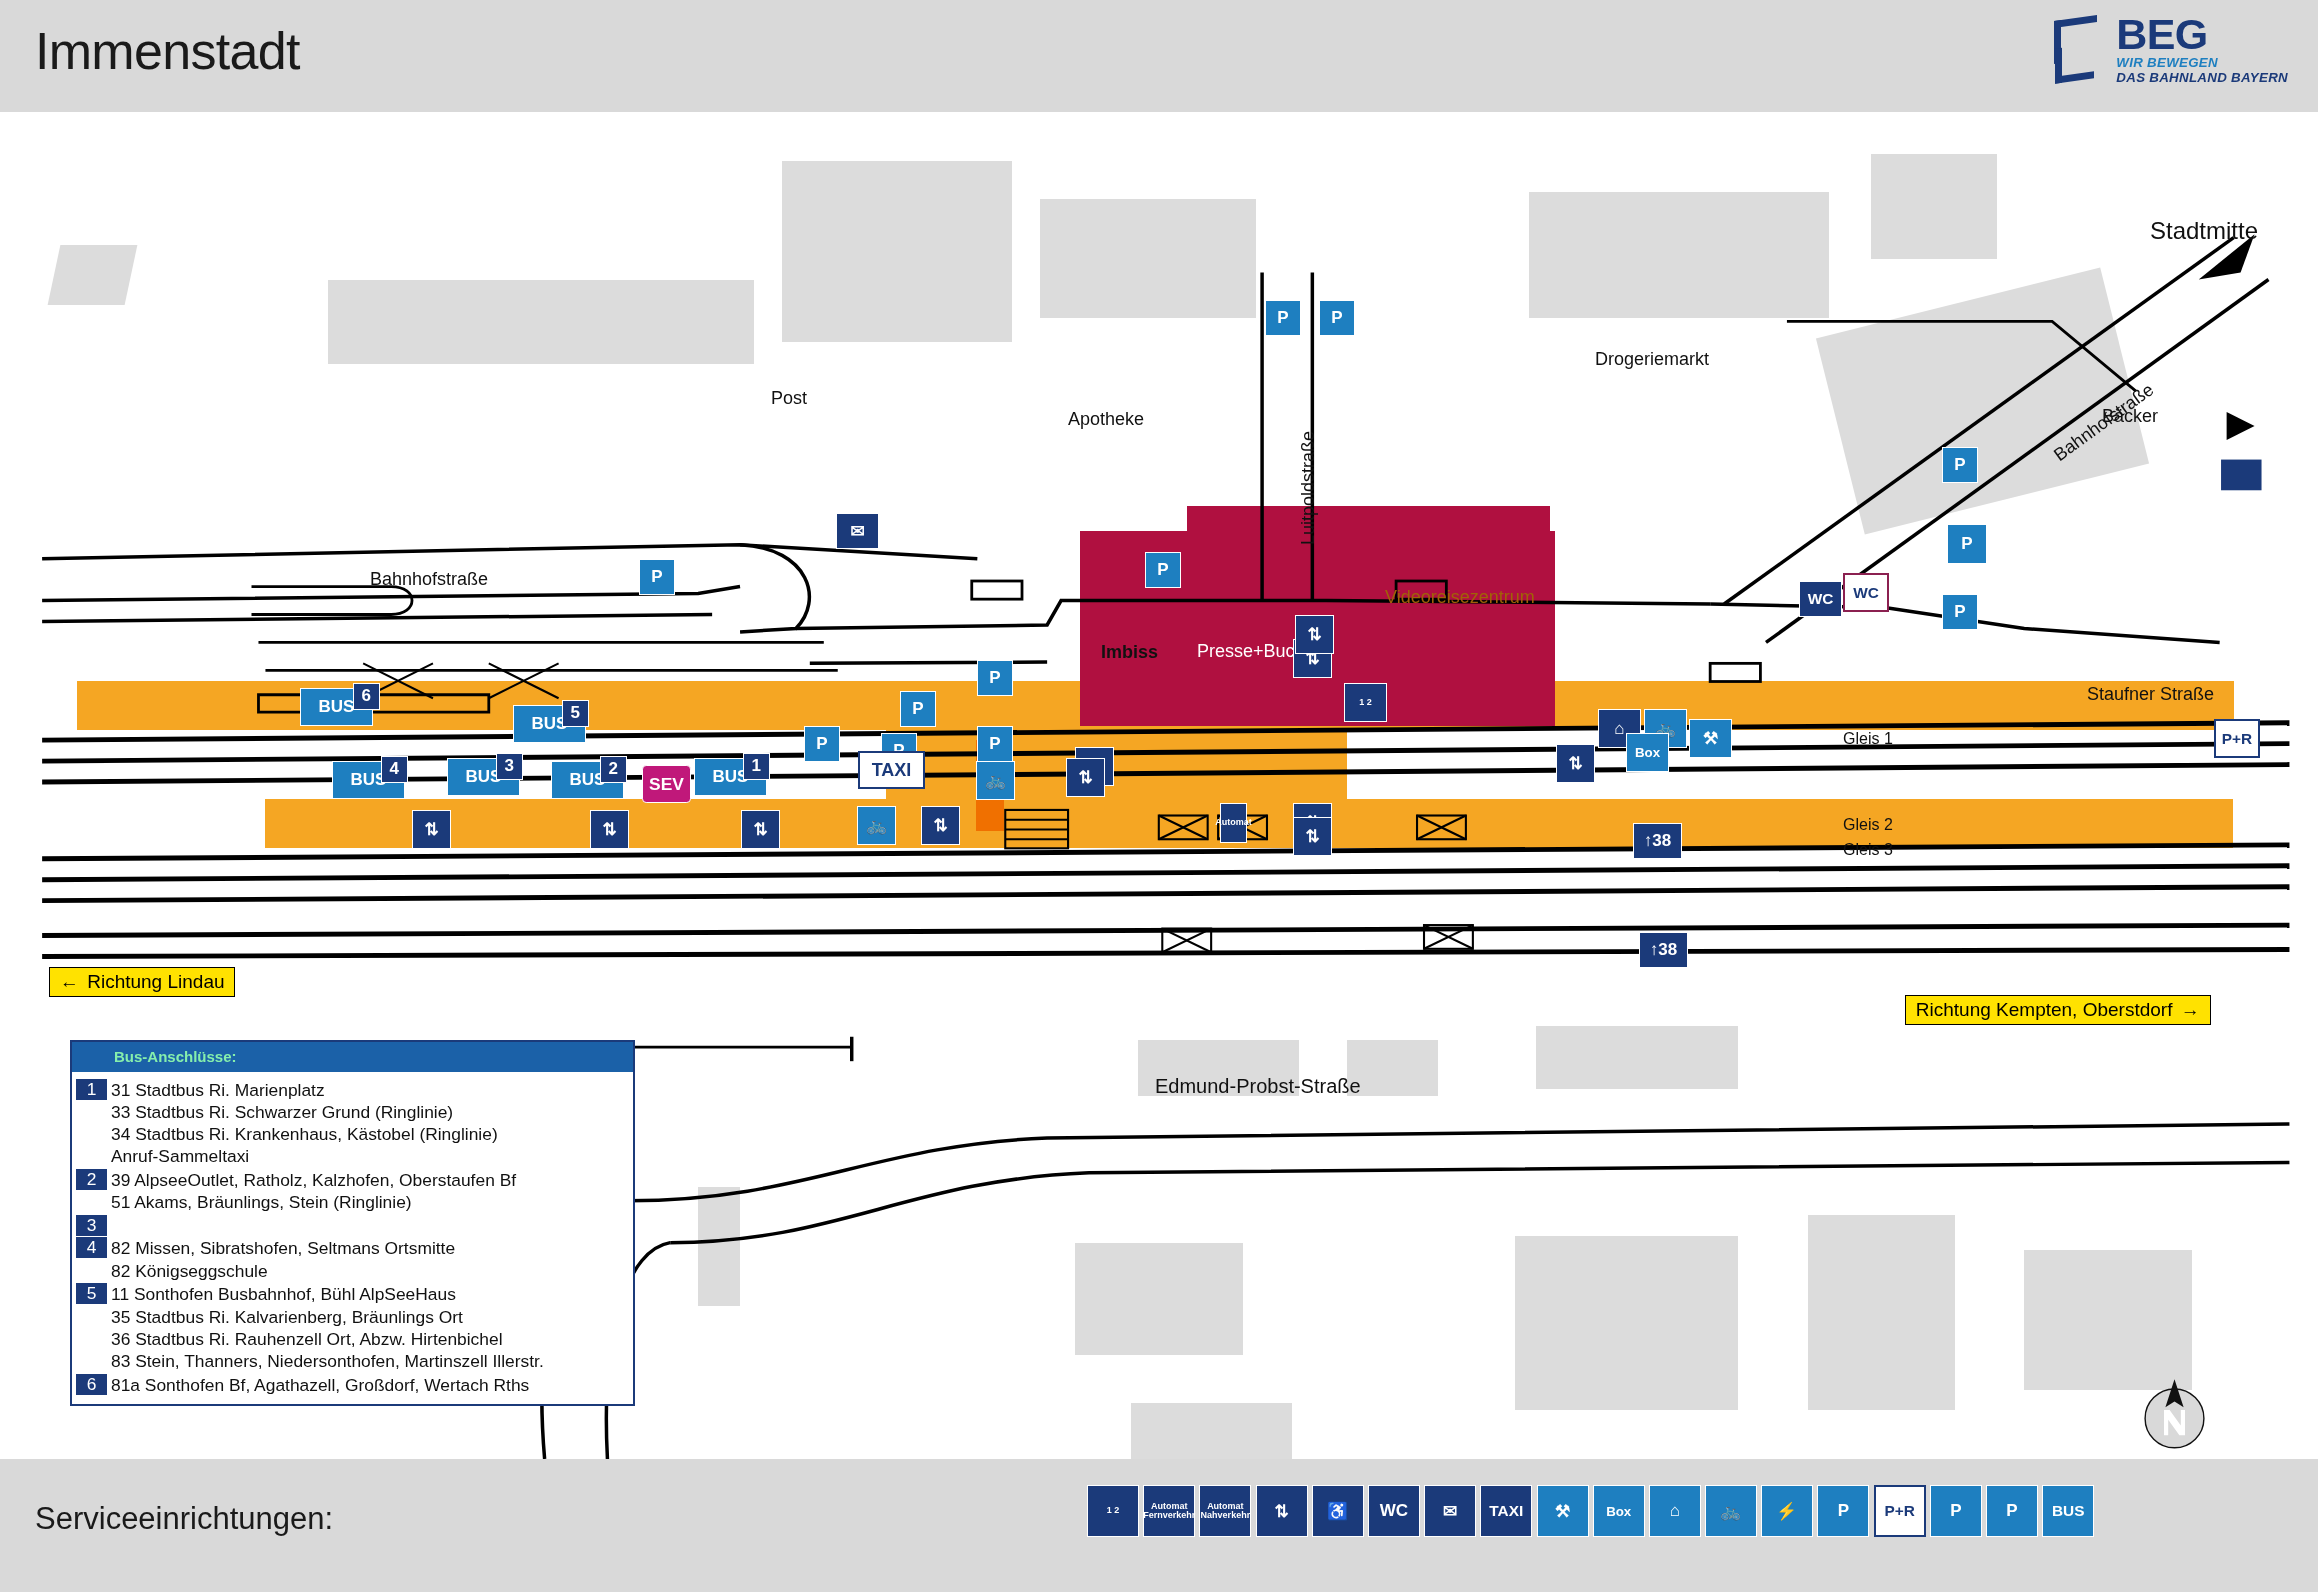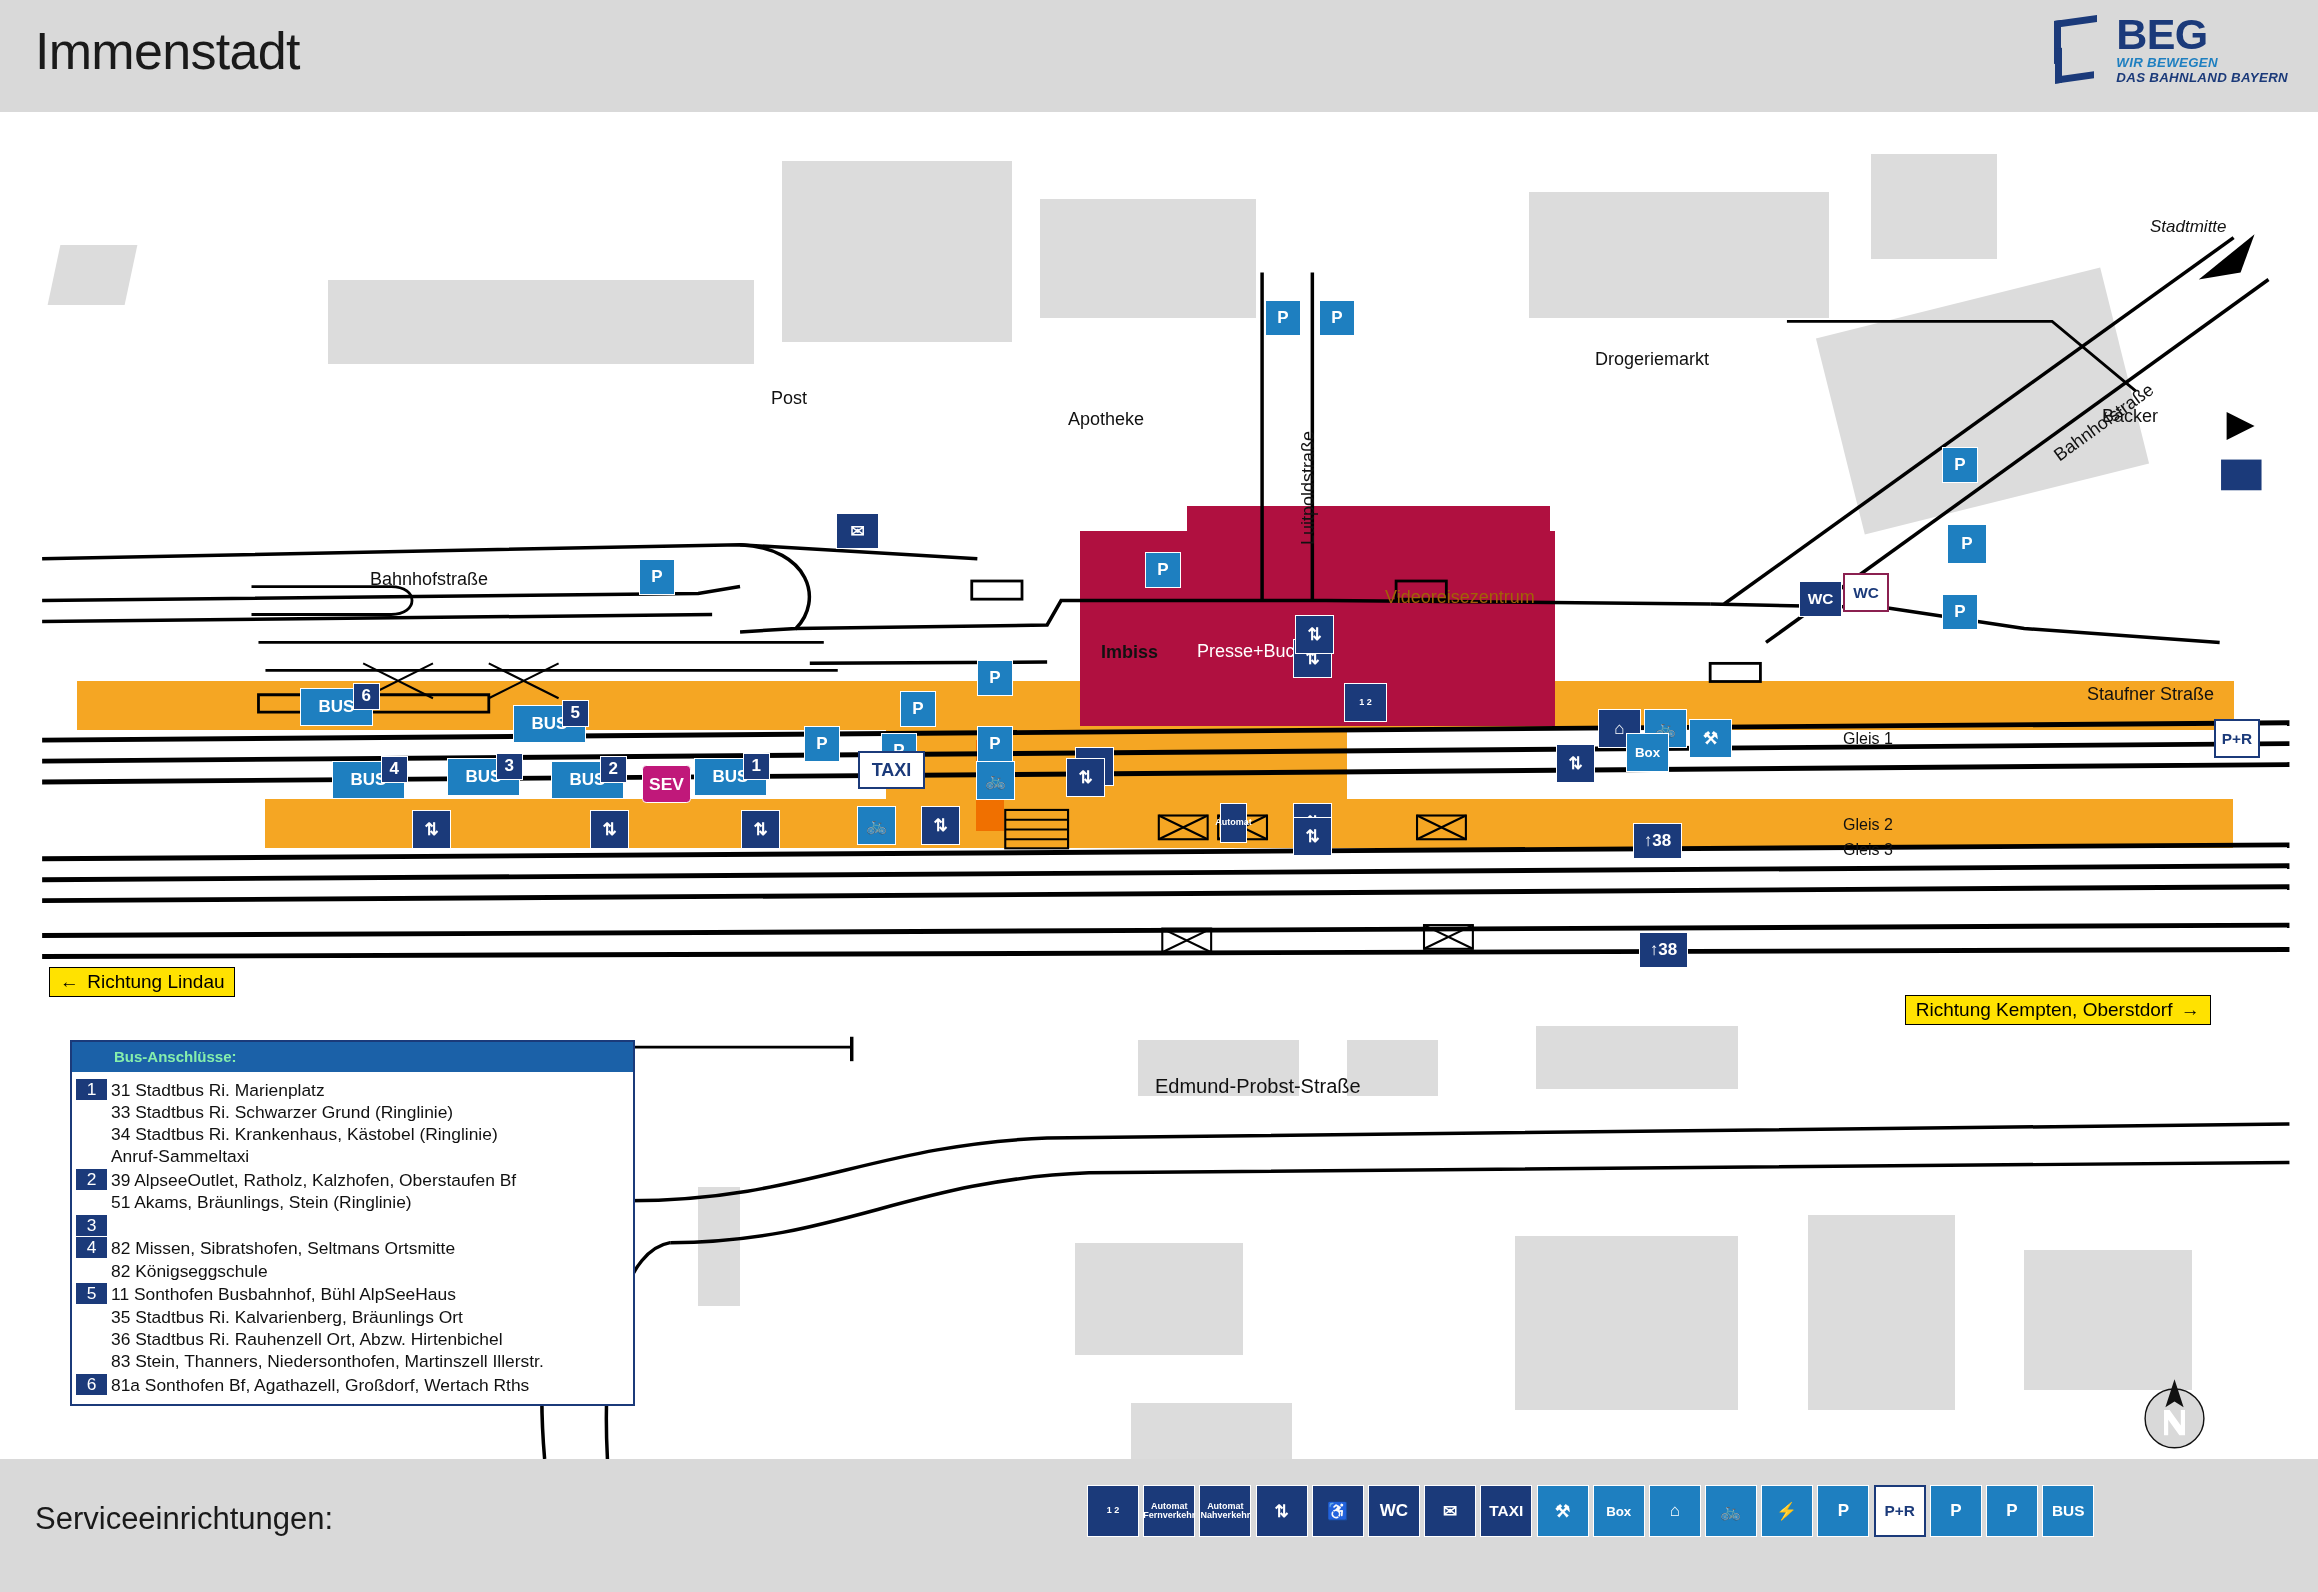--- a/index.html
+++ b/index.html
@@ -21,21 +21,21 @@
   .bahnstadt{position:absolute;right:35px;top:126px;font-size:20px;color:#1b3a7a;letter-spacing:0.7px;}
   .bahnstadt b{font-weight:bold;}
 
   
   #map{position:absolute;left:0;top:112px;width:2319px;height:1347px;background:#fff;overflow:hidden;}
   svg.layer{position:absolute;left:0;top:0;width:2319px;height:1347px;}
 
   
   .lbl{position:absolute;font-size:18px;color:#111;white-space:nowrap;}
   .lbl.sm{font-size:16px;}
-  .lbl.it{font-style:italic;font-size:17px;}
+  .lbl.it{font-size:24px;}
   .rot-90{transform:rotate(-90deg);transform-origin:left top;}
 
   
   .tile{position:absolute;background:#1b3a7a;color:#fff;display:flex;align-items:center;justify-content:center;
         font-size:17px;font-weight:bold;border:1.4px solid #fff;box-sizing:border-box;}
   .tile.cyan{background:#1e7fc0;}
   .tile.magenta{background:#c0187a;border-radius:4.2px;}
   .tile.white{background:#fff;color:#1b3a7a;border:2.1px solid #1b3a7a;}
 
   

